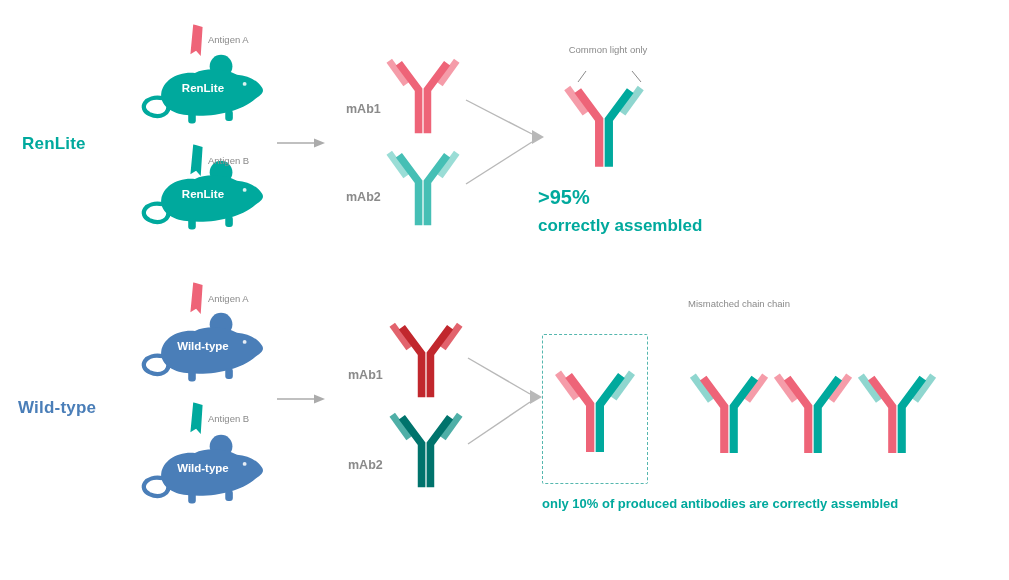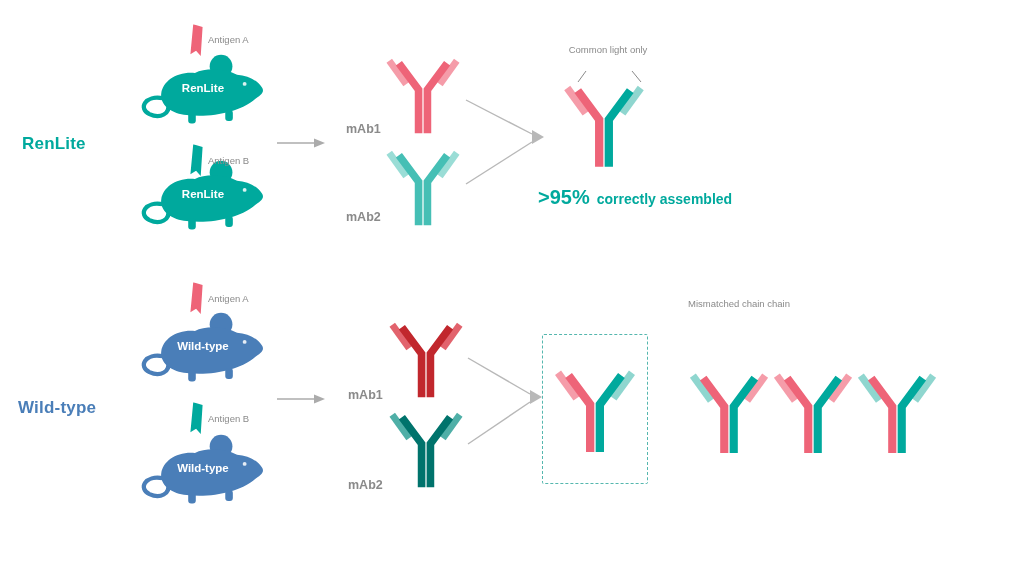--- a/index.html
+++ b/index.html
@@ -29,27 +29,27 @@
   .ab svg { width:100%; height:100%; display:block; overflow:visible; }
   .ab-pink  { --lh:var(--pink);      --rh:var(--pink);      --ll:var(--pink_light); --rl:var(--pink_light); }
   .ab-lteal { --lh:var(--teal_soft); --rh:var(--teal_soft); --ll:var(--teal_pale);  --rl:var(--teal_pale); }
   .ab-bis   { --lh:var(--pink);      --rh:var(--teal);      --ll:var(--pink_light); --rl:var(--teal_light); }
   .ab-dred  { --lh:var(--dark_red);  --rh:var(--dark_red);  --ll:var(--red_light);  --rl:var(--red_light); }
   .ab-dteal { --lh:var(--dark_teal); --rh:var(--dark_teal); --ll:var(--teal_mid);   --rl:var(--teal_mid); }
   .ab-mm1   { --lh:var(--pink);      --rh:var(--teal);      --ll:var(--teal_light); --rl:var(--pink_light); }
   .ab-mm2   { --lh:var(--pink);      --rh:var(--teal);      --ll:var(--pink_light); --rl:var(--pink_light); }
   .ab-mm3   { --lh:var(--pink);      --rh:var(--teal);      --ll:var(--teal_light); --rl:var(--teal_light); }
 
-  .mab-label { font-size:12.5px; font-weight:600; color:var(--gray_text);margin-top:20px; }
+  .mab-label { font-size:12.5px; font-weight:600; color:var(--gray_text); }
 
   .note { font-size:9.5px; color:var(--gray_text); text-align:center; line-height:1.25; }
 
-  .stat-line { display:flex; align-items:baseline; gap:7px; color:var(--teal); font-weight:bold; white-space:nowrap; }
+  .stat-line { display:flex; align-items:baseline; gap:7px; color:var(--teal); font-weight:bold; white-space:nowrap;flex-direction:column; }
   .stat-value { font-size:20px; }
-  .stat-text { font-size:14px; }
+  .stat-text { font-size:17px; }
   .benefit { color:var(--teal); font-weight:bold; font-size:13px; white-space:nowrap; }
   .result  { color:var(--teal); font-weight:bold; font-size:13px; white-space:nowrap; }
 
   .dashed-box { border:1.6px dashed var(--box_dash); border-radius:2px; }
 </style>
 </head>
 <body>
 
 <div class="canvas">
 
@@ -209,14 +209,15 @@
     <svg viewBox="0 0 100 112">
         <use href="#sym-antibody"></use>
       </svg>
   </div>
   <div class="abs ab ab-mm3" style="left:854px; top:360px; width:86px; height:100px;">
     <svg viewBox="0 0 100 112">
         <use href="#sym-antibody"></use>
       </svg>
   </div>
 
+  <div class="abs result" style="left:542px; top:496px;">only 10% of produced antibodies are correctly assembled</div>
 
 </div>
 
 </body></html>

